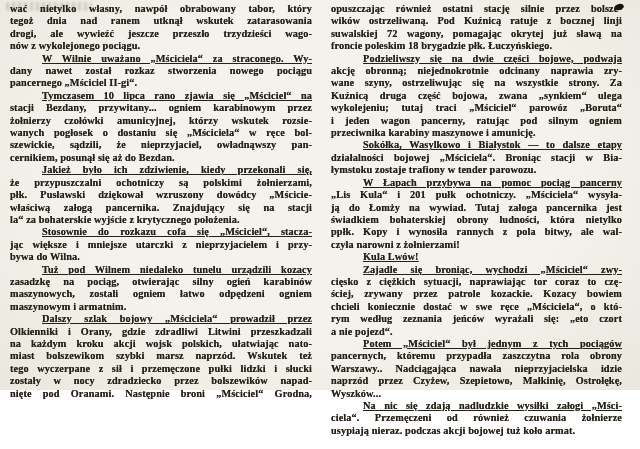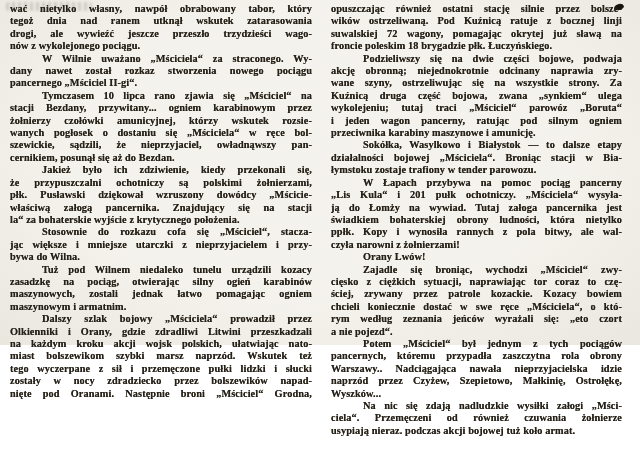--- a/index.html
+++ b/index.html
@@ -2,21 +2,21 @@
 <html><head>
 <meta charset="utf-8">
 <style>
   html, body {
     margin: 0; padding: 0;
     width: 640px; height: 449px;
     overflow: hidden;
   }
   .page {
     position: relative;
-    width: 640px; height: 345px;
+    width: 640px; height: 390px;
     background:
       radial-gradient(ellipse at 50% 45%, #f4f2ec 60%, #eceadه 100%),
       #f1efe8;
     background: radial-gradient(ellipse at 50% 45%, #f4f2ec 55%, #eae7df 100%);
     font-family: "Liberation Serif", "DejaVu Serif", serif;
     color: #262118;
   }
   .col {
     position: absolute;
     top: 3px;
@@ -29,21 +29,21 @@
   .col-left  { left: 10px;  width: 302px; }
   .col-right { left: 331px; width: 291px; }
   .line {
     text-align: justify;
     text-align-last: justify;
     white-space: nowrap;
     overflow: hidden;
   }
   .line { white-space: normal; }
   .line.end { text-align-last: left; }
-  .line.indent { text-indent: 32px; }
+  .line.indent { text-indent: 32px; text-decoration: underline; }
   .stamp-smudge {
     position: absolute;
     left: 6px; top: 2px;
     width: 86px; height: 9px;
     background:
       repeating-linear-gradient(90deg,
         rgba(120,112,100,0.45) 0 3px,
         rgba(120,112,100,0.05) 3px 6px);
     filter: blur(1.1px);
     opacity: 0.55;
@@ -92,21 +92,21 @@
         <div class="line end">la“ za bohaterskie wyjście z krytycznego położenia.</div>
       </div>
       <div>
         <div class="line indent">Stosownie do rozkazu cofa się „Mściciel“, stacza-</div>
         <div class="line">jąc większe i mniejsze utarczki z nieprzyjacielem i przy-</div>
         <div class="line end">bywa do Wilna.</div>
       </div>
       <div>
         <div class="line indent">Tuż pod Wilnem niedaleko tunelu urządzili kozacy</div>
         <div class="line">zasadzkę na pociąg, otwierając silny ogień karabinów</div>
-        <div class="line">maszynowych, zostali jednak łatwo pomagając ogniem</div>
+        <div class="line">maszynowych, zostali ogniem łatwo odpędzeni ogniem</div>
         <div class="line end">maszynowym i armatnim.</div>
       </div>
       <div>
         <div class="line indent">Dalszy szlak bojowy „Mściciela“ prowadził przez</div>
         <div class="line">Olkienniki i Orany, gdzie zdradliwi Litwini przeszkadzali</div>
         <div class="line">na każdym kroku akcji wojsk polskich, ułatwiając nato-</div>
         <div class="line">miast bolszewikom szybki marsz naprzód. Wskutek też</div>
         <div class="line">tego wyczerpane z sił i przemęczone pułki lidzki i słucki</div>
         <div class="line">zostały w nocy zdradziecko przez bolszewików napad-</div>
         <div class="line">nięte pod Oranami. Następnie broni „Mściciel“ Grodna,</div>
@@ -135,21 +135,21 @@
       </div>
       <div>
         <div class="line indent">W Łapach przybywa na pomoc pociąg pancerny</div>
         <div class="line">„Lis Kula“ i 201 pułk ochotniczy. „Mściciela“ wysyła-</div>
         <div class="line">ją do Łomży na wywiad. Tutaj załoga pancernika jest</div>
         <div class="line">świadkiem bohaterskiej obrony ludności, która nietylko</div>
         <div class="line">ppłk. Kopy i wynosiła rannych z pola bitwy, ale wal-</div>
         <div class="line end">czyła narowni z żołnierzami!</div>
       </div>
       <div>
-        <div class="line indent end">Orany Lwów!</div>
+        <div class="line indent end">Kula Lwów!</div>
       </div>
       <div>
         <div class="line indent">Zajadle się broniąc, wychodzi „Mściciel“ zwy-</div>
         <div class="line">cięsko z ciężkich sytuacji, naprawiając tor coraz to czę-</div>
         <div class="line">ściej, zrywany przez patrole kozackie. Kozacy bowiem</div>
         <div class="line">chcieli koniecznie dostać w swe ręce „Mściciela“, o któ-</div>
         <div class="line">rym według zeznania jeńców wyrażali się: „eto czort</div>
         <div class="line end">a nie pojezd“.</div>
       </div>
       <div>

